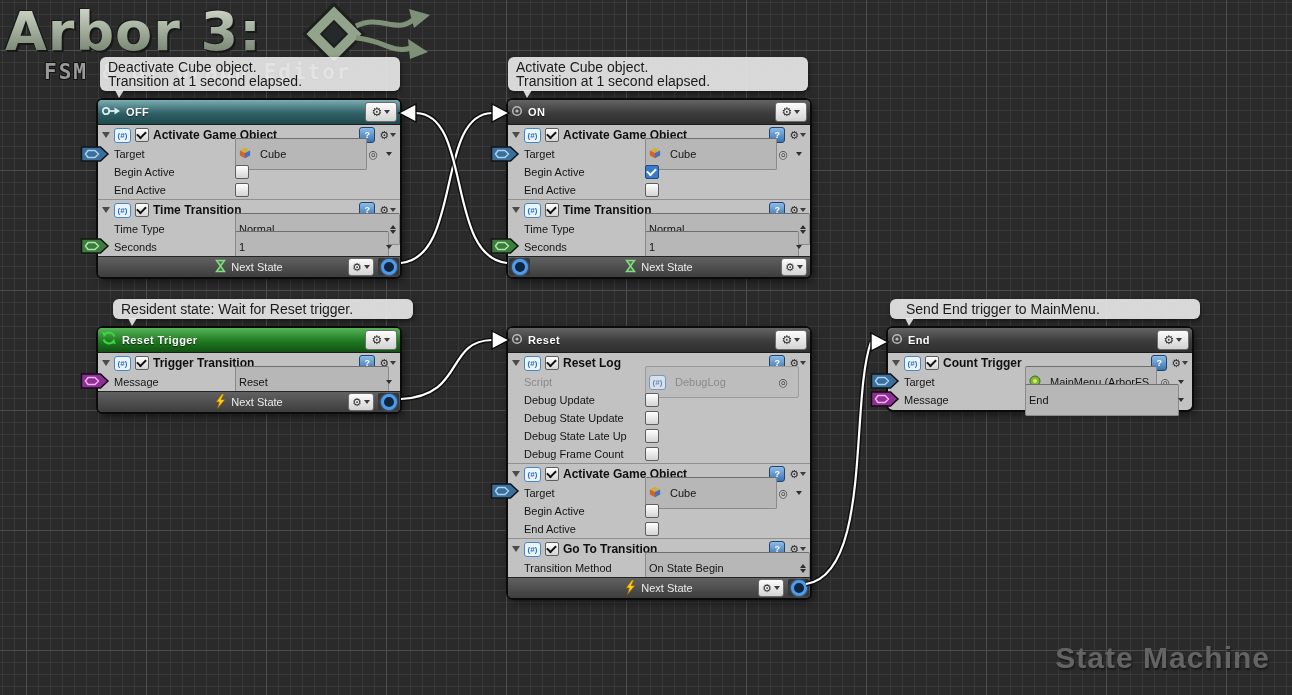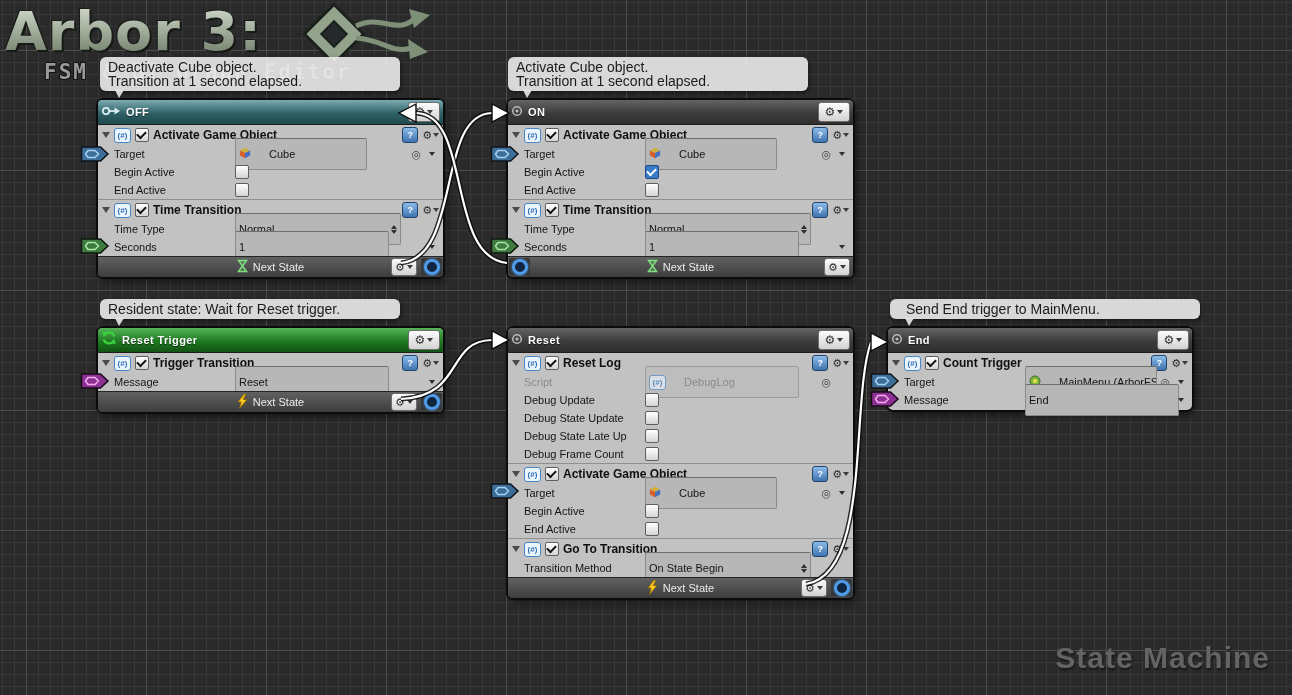--- a/index.html
+++ b/index.html
@@ -37,21 +37,21 @@
   .comment{
     position:absolute;z-index:6;background:rgba(235,235,235,.9);border-radius:6px;
     box-shadow:1px 2px 4px rgba(0,0,0,.5);padding:3px 8px;font-size:14px;line-height:14px;color:#1b1b1b;
   }
   .comment::after{
     content:"";position:absolute;left:15px;bottom:-7px;width:0;height:0;
     border-left:4px solid transparent;border-right:5px solid transparent;border-top:8px solid rgba(235,235,235,.9);
   }
   
   .node{
-    position:absolute;width:345px;z-index:4;background:#c2c2c2;border-radius:5px;
+    position:absolute;width:302px;z-index:4;background:#c2c2c2;border-radius:5px;
     box-shadow:0 0 0 2px #0b0b0b,3px 4px 9px rgba(0,0,0,.55);
   }
   .node-header{
     height:24px;border-radius:4px 4px 0 0;display:flex;align-items:center;gap:5px;padding:0 3px;
   }
   .hdr-teal{background:linear-gradient(#7bacb1,#2f6166 55%,#1e494d);}
   .hdr-gray{background:linear-gradient(#646464,#3c3c3c 55%,#2f2f2f);}
   .hdr-green{background:linear-gradient(#57b457,#1f7a22 55%,#125213);}
   .node-title{color:#fff;font-weight:bold;font-size:11px;letter-spacing:.4px;text-shadow:0 1px 1px rgba(0,0,0,.6);}
   .gear-btn{
@@ -84,21 +84,21 @@
     width:14px;height:14px;border-radius:3px;border:1px solid #20456e;color:#fff;font-size:9px;font-weight:bold;
     background:linear-gradient(#8dbce9,#3e73af);display:flex;align-items:center;justify-content:center;
   }
   .gear-wrap{display:flex;align-items:center;gap:1px;}
   
   .row{height:18px;display:flex;align-items:center;padding-left:16px;position:relative;font-size:11px;color:#141414;}
   .row-label{width:121px;flex:none;overflow:hidden;white-space:nowrap;}
   .row.disabled,.row.disabled .row-label{color:#8a8a8a;}
   .field{
     height:14px;background:#b7b7b7;border:1px solid #8a8a8a;border-top-color:#6e6e6e;border-radius:2px;
-    display:flex;align-items:center;gap:18px;padding:8px 3px;font-size:11px;color:#141414;overflow:hidden;white-space:nowrap;
+    display:flex;align-items:center;gap:9px;padding:8px 3px;font-size:11px;color:#141414;overflow:hidden;white-space:nowrap;
   }
   .obj-field{width:124px;}
   .txt-field{width:146px;}
   .enum-field{width:158px;justify-content:space-between;}
   .row.disabled .field{color:#8a8a8a;background:#bdbdbd;border-color:#9b9b9b;}
   .picker{position:absolute;right:22px;font-family:"DejaVu Sans",sans-serif;font-size:11px;color:#3f3f3f;line-height:1;}
   .dd{position:absolute;right:8px;width:0;height:0;border-left:3px solid transparent;border-right:3px solid transparent;border-top:4px solid #2f2f2f;}
   .updown{display:flex;flex-direction:column;align-items:center;gap:1px;margin-left:4px;}
   .updown i{display:block;width:0;height:0;border-left:3px solid transparent;border-right:3px solid transparent;}
   .updown i.u{border-bottom:4px solid #2e2e2e;}
@@ -143,21 +143,21 @@
 <div class="watermark">State Machine</div>
 
 <div class="comment" style="left:100px;top:57px;width:284px;">
   <div>Deactivate Cube object.</div>
   <div>Transition at 1 second elapsed.</div>
 </div>
 <div class="comment" style="left:508px;top:57px;width:284px;">
   <div>Activate Cube object.</div>
   <div>Transition at 1 second elapsed.</div>
 </div>
-<div class="comment" style="left:100px;top:299px;width:284px;">
+<div class="comment" style="left:113px;top:299px;width:284px;">
   <div>Resident state: Wait for Reset trigger.</div>
 </div>
 <div class="comment" style="left:890px;top:299px;width:286px;padding-left:16px;">
   <div>Send End trigger to MainMenu.</div>
 </div>
 
 <div class="node" style="left:98px;top:100px;">
   <div class="node-header hdr-teal">
     <span>
       <svg width="20" height="12" viewBox="0 0 20 12">

